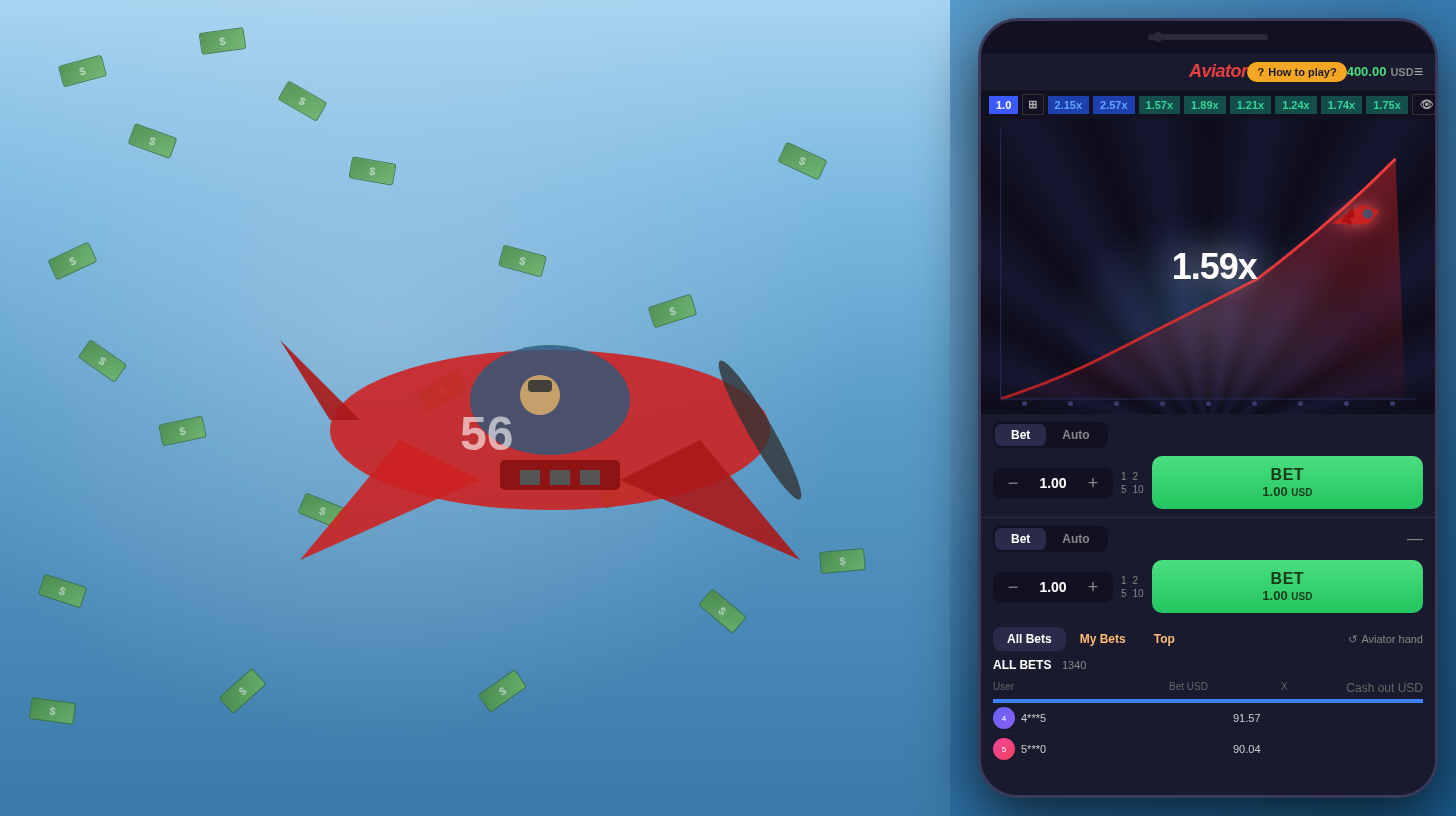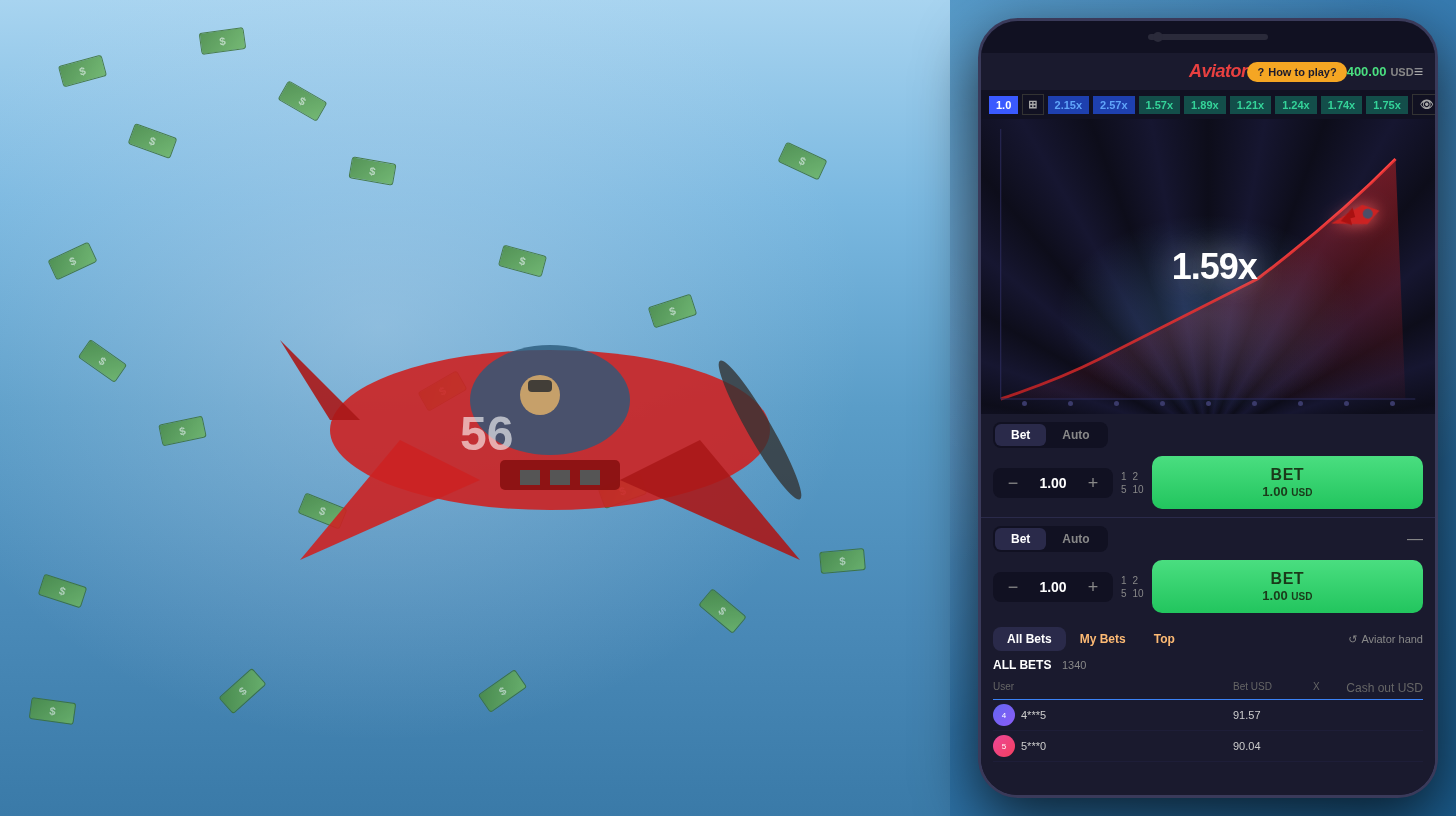--- a/index.html
+++ b/index.html
@@ -466,21 +466,22 @@
     }
     .all-bets-count {
       font-size: 11px;
       color: #888;
       margin-top: 23px;
     }
 
     .bets-columns {
       display: flex;
       padding: 4px 0;
-      border-bottom: 1px solid #3b82f6;
+      border-bottom: 4px solid #3b82f6;
+      gap: 32px;
     }
     .col-user { flex: 1; color: #666; font-size: 10px; }
     .col-bet { width: 80px; color: #666; font-size: 10px; }
     .col-x { width: 30px; color: #666; font-size: 10px; }
     .col-cashout { width: 80px; color: #666; font-size: 12px; text-align: right; }
 
     .bet-row-item {
       display: flex;
       align-items: center;
       padding: 4px 0;

